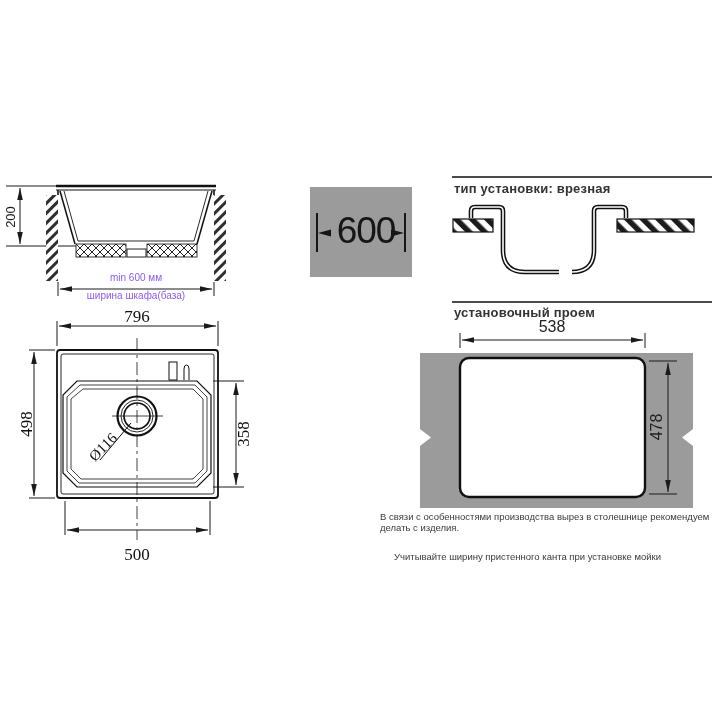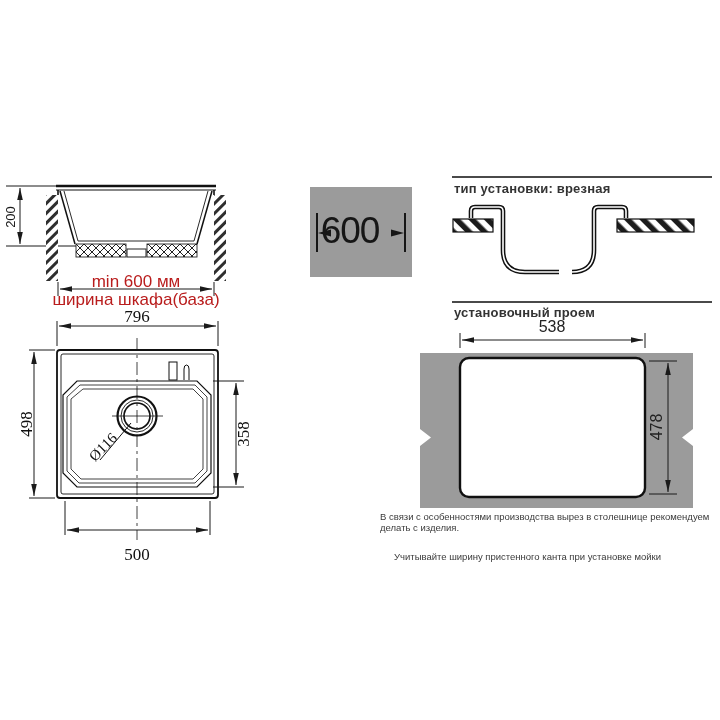--- a/index.html
+++ b/index.html
@@ -2,32 +2,32 @@
 <html><head>
 <meta charset="utf-8">
 <style>
   html,body{margin:0;padding:0;background:#ffffff;}
   .canvas{
     position:relative;width:720px;height:720px;background:#ffffff;overflow:hidden;
     font-family:"Liberation Sans", sans-serif;color:#1a1a1a;
   }
   .canvas svg{position:absolute;left:0;top:0;}
   .txt{position:absolute;white-space:nowrap;}
-  .dim-sans{font-size:17px;color:#b91c1c;}
+  .dim-sans{font-size:10px;color:#8b5cf6;}
   .dim-serif{font-family:"Liberation Serif", serif;font-size:17px;color:#111;}
   .center{text-align:center;}
   .heading{font-size:13px;font-weight:700;color:#333;letter-spacing:.2px;text-align:center;}
   .note{font-size:9.5px;color:#3a3a3a;}
   
   .dim-200{left:-9px;top:209px;width:40px;height:16px;text-align:center;transform:rotate(-90deg);font-size:13px;}
   
   .min600{left:56px;top:272px;width:160px;}
   .shkaf{left:46px;top:290px;width:180px;}
   
-  .badge600{left:300px;top:209px;width:100px;text-align:center;font-size:37px;line-height:44px;color:#161616;letter-spacing:-1px;}
+  .badge600{left:316px;top:209px;width:100px;text-align:center;font-size:37px;line-height:44px;color:#161616;letter-spacing:-1px;}
   
   .h-type{left:454px;top:181px;}
   .h-opening{left:454px;top:305px;}
   
   .dim-538{left:502px;top:318px;width:100px;font-size:16px;color:#222;}
   .dim-478{left:626px;top:419px;width:60px;height:16px;font-size:16px;color:#222;text-align:center;transform:rotate(-90deg);}
   
   .note1{left:380px;top:511px;width:336px;white-space:normal;}
   .note2{left:394px;top:543px;margin-top:8px;}
   

